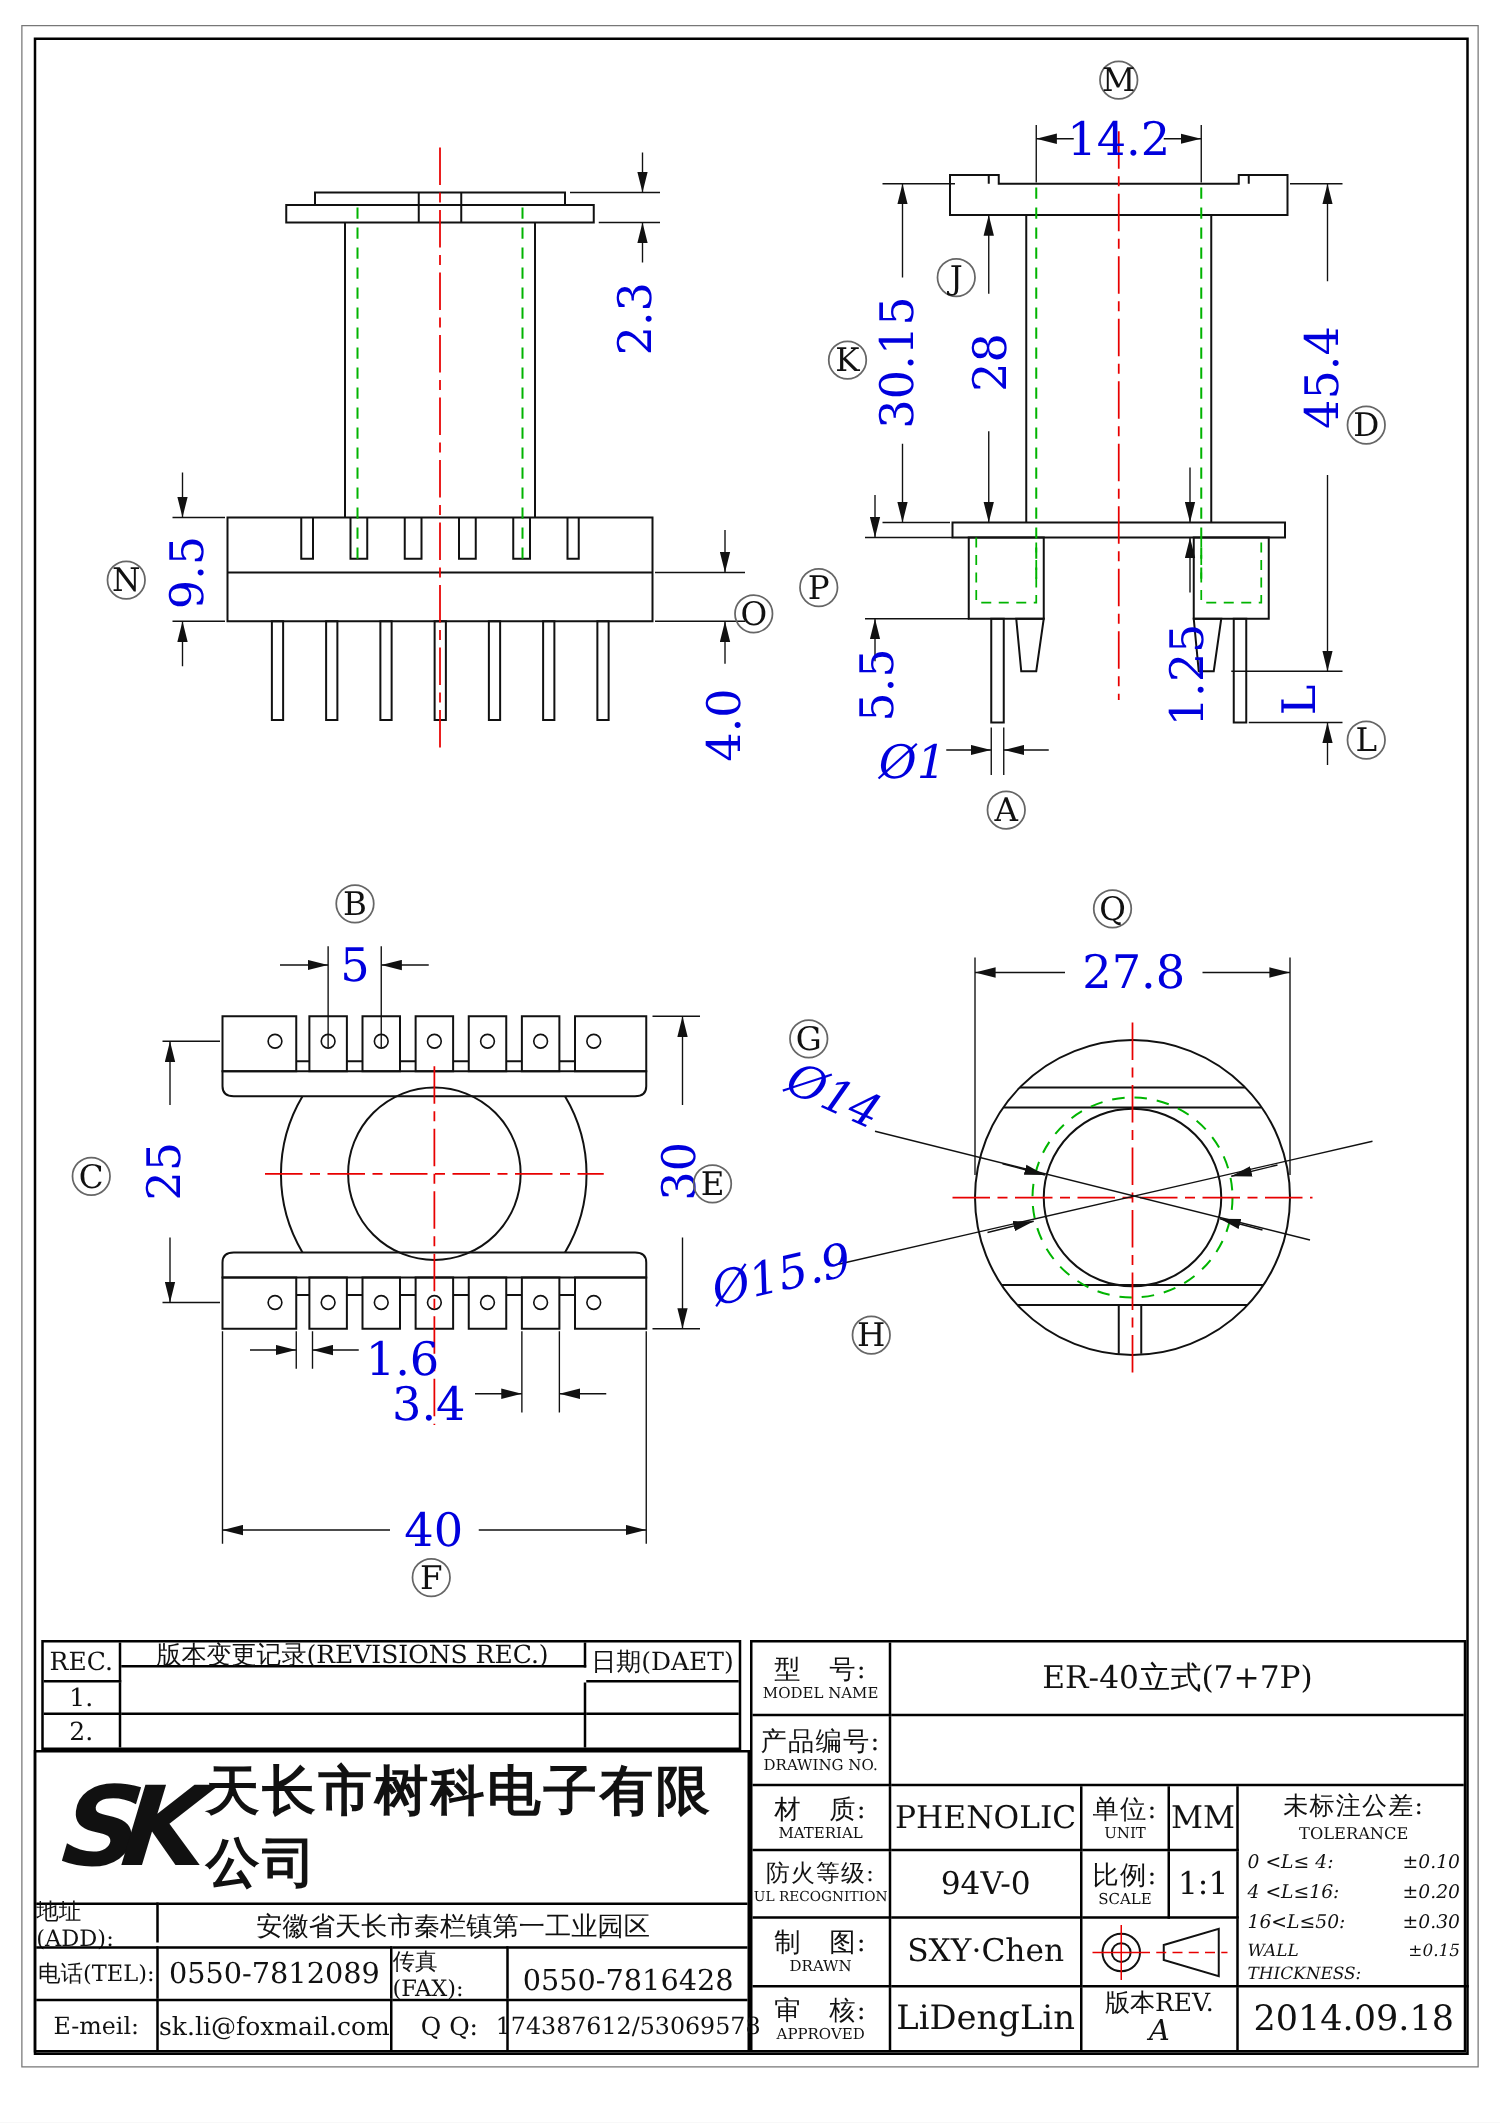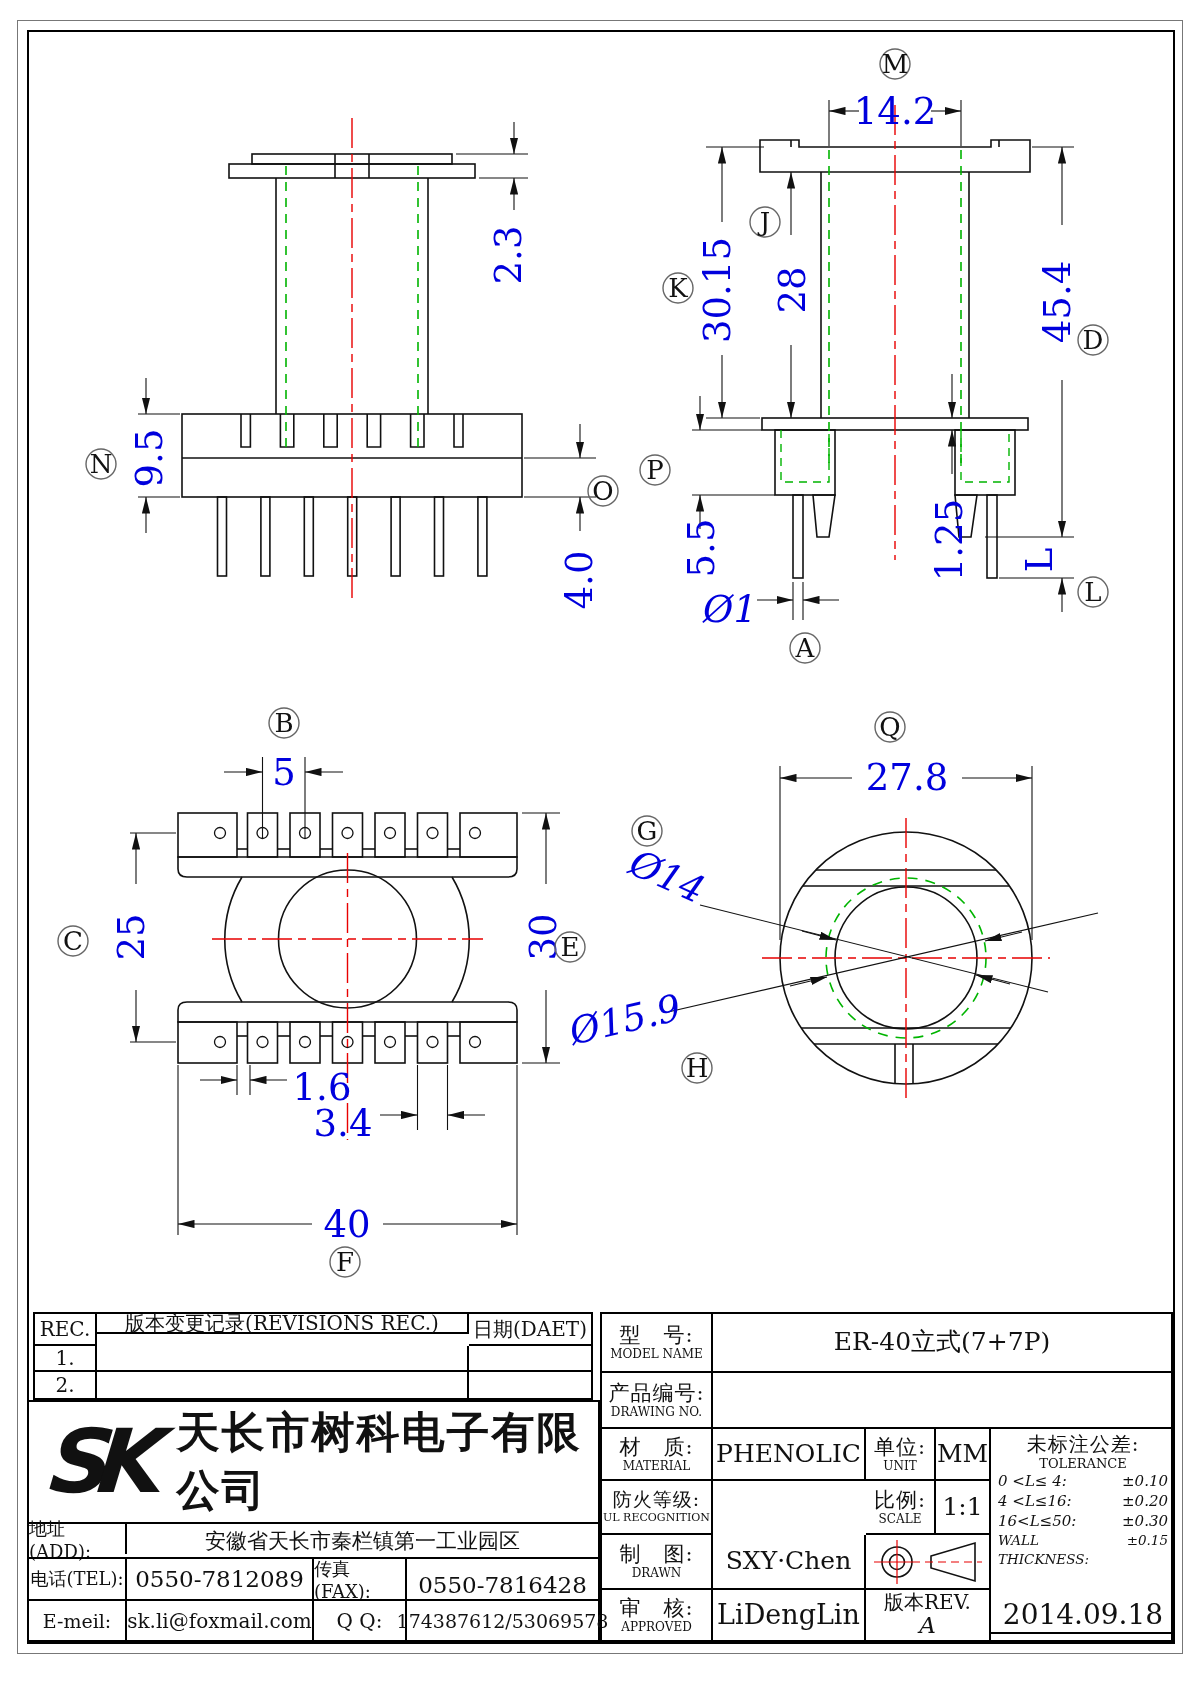--- a/index.html
+++ b/index.html
@@ -340,21 +340,21 @@
     <div class="c" style="left:434px;top:32px;width:122px;height:26px;border-right:none"></div>
     <div class="c" style="left:0;top:58px;width:62px;height:26px;border-bottom:none">2.</div>
     <div class="c" style="left:62px;top:58px;width:372px;height:26px;border-bottom:none"></div>
     <div class="c" style="left:434px;top:58px;width:122px;height:26px;border:none"></div>
   </div>
 
   <div class="abs company">
 
     <div class="c" style="left:0;top:0;width:569px;height:120px;border-top:none;border-right:none;justify-content:flex-start">
       <span class="logo-sk" style="margin-left:22px">SK</span>
-      <span style="display:flex;flex-direction:column;margin-left:26px">
+      <span style="display:flex;flex-direction:column;margin-left:14px">
         <span style="font-size:43px;letter-spacing:2px;font-weight:600">天长市树科电子有限公司</span>
       </span>
     </div>
 
     <div class="c" style="left:0;top:120px;width:98px;height:32px;font-size:18px">地址(ADD):</div>
     <div class="c" style="left:98px;top:120px;width:471px;height:35px;border-right:none;font-size:21px">安徽省天长市秦栏镇第一工业园区</div>
 
     <div class="c" style="left:0;top:155px;width:98px;height:42px;font-size:18px">电话(TEL):</div>
     <div class="c" style="left:98px;top:155px;width:187px;height:42px;font-size:23px">0550-7812089</div>
     <div class="c" style="left:285px;top:155px;width:93px;height:42px;font-size:18px">传真(FAX):</div>
@@ -384,21 +384,21 @@
       <span class="cn">材　质:</span>
       <span class="en">MATERIAL</span>
     </div>
     <div class="c val" style="left:111px;top:115px;width:153px;height:52px">PHENOLIC</div>
     <div class="c" style="left:264px;top:115px;width:70px;height:52px">
       <span class="cn">单位:</span>
       <span class="en">UNIT</span>
     </div>
     <div class="c val" style="left:334px;top:115px;width:55px;height:52px">MM</div>
 
-    <div class="c" style="left:389px;top:115px;width:184px;height:205px;border-right:none;justify-content:flex-start;padding-top:5px">
+    <div class="c" style="left:389px;top:115px;width:184px;height:161px;border-right:none;justify-content:space-between;padding-top:5px">
       <span class="cn" style="font-size:20px">未标注公差:</span>
       <span class="en" style="font-size:13px">TOLERANCE</span>
       <span class="tolrow">
         <i>0 &lt;L≤ 4:</i>
         <i>±0.10</i>
         </span>
       <span class="tolrow">
         <i>4 &lt;L≤16:</i>
         <i>±0.20</i>
         </span>
@@ -409,20 +409,21 @@
       <span class="tolrow" style="font-size:13.5px">
         <i>WALL THICKNESS:</i>
         <i>±0.15</i>
         </span>
     </div>
 
     <div class="c" style="left:0;top:167px;width:111px;height:54px">
       <span class="cn" style="font-size:19px">防火等级:</span>
       <span class="en" style="font-size:11px">UL RECOGNITION</span>
     </div>
+    <div class="c val" style="left:111px;top:167px;width:153px;height:54px">94V-0</div>
     <div class="c" style="left:264px;top:167px;width:70px;height:54px">
       <span class="cn">比例:</span>
       <span class="en">SCALE</span>
     </div>
     <div class="c val" style="left:334px;top:167px;width:55px;height:54px">1:1</div>
 
     <div class="c" style="left:0;top:221px;width:111px;height:55px">
       <span class="cn">制　图:</span>
       <span class="en">DRAWN</span>
     </div>

